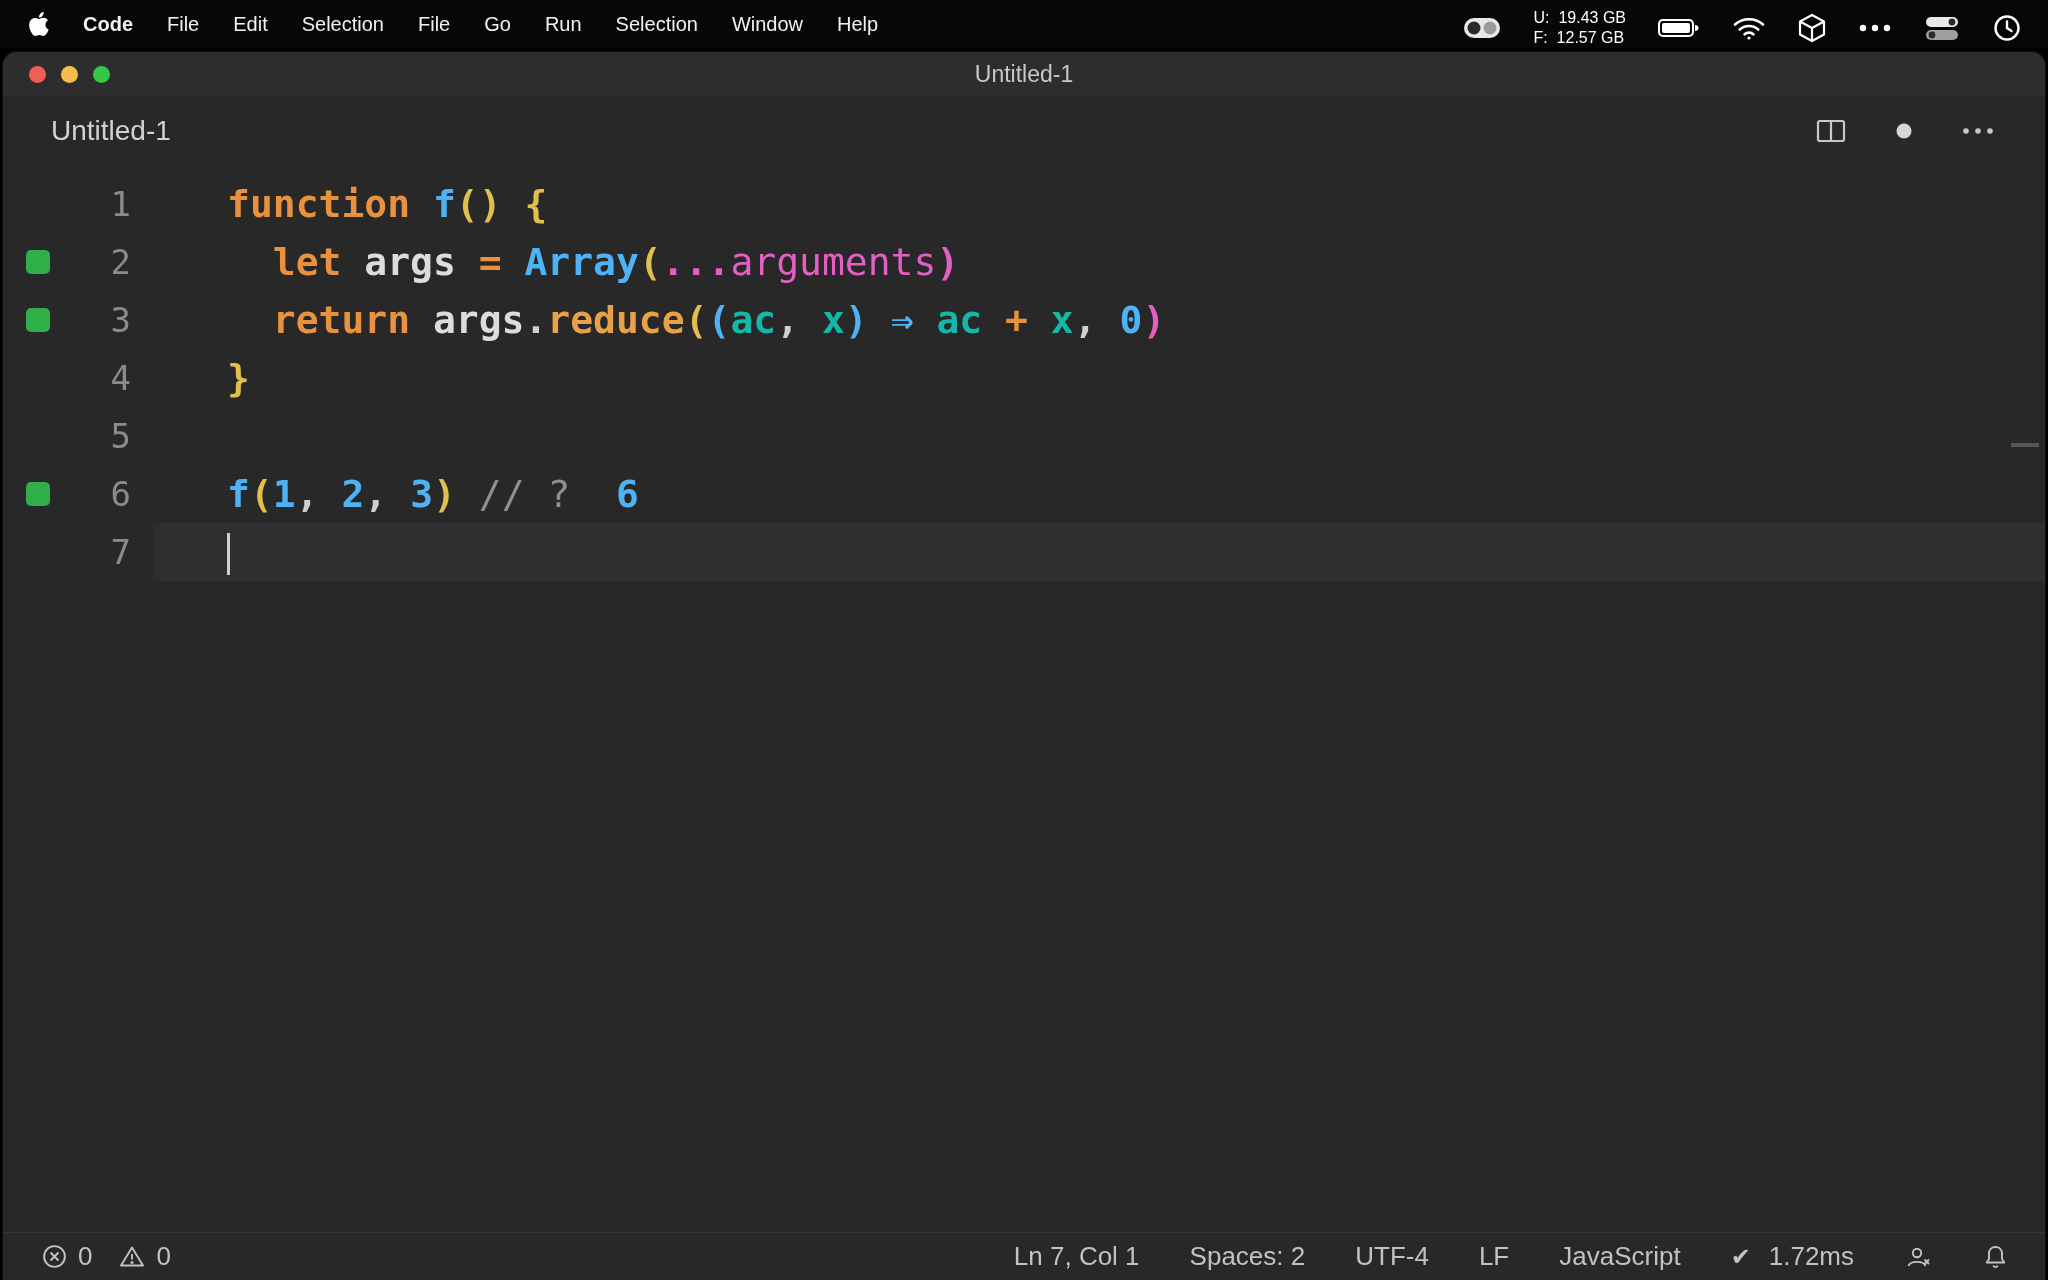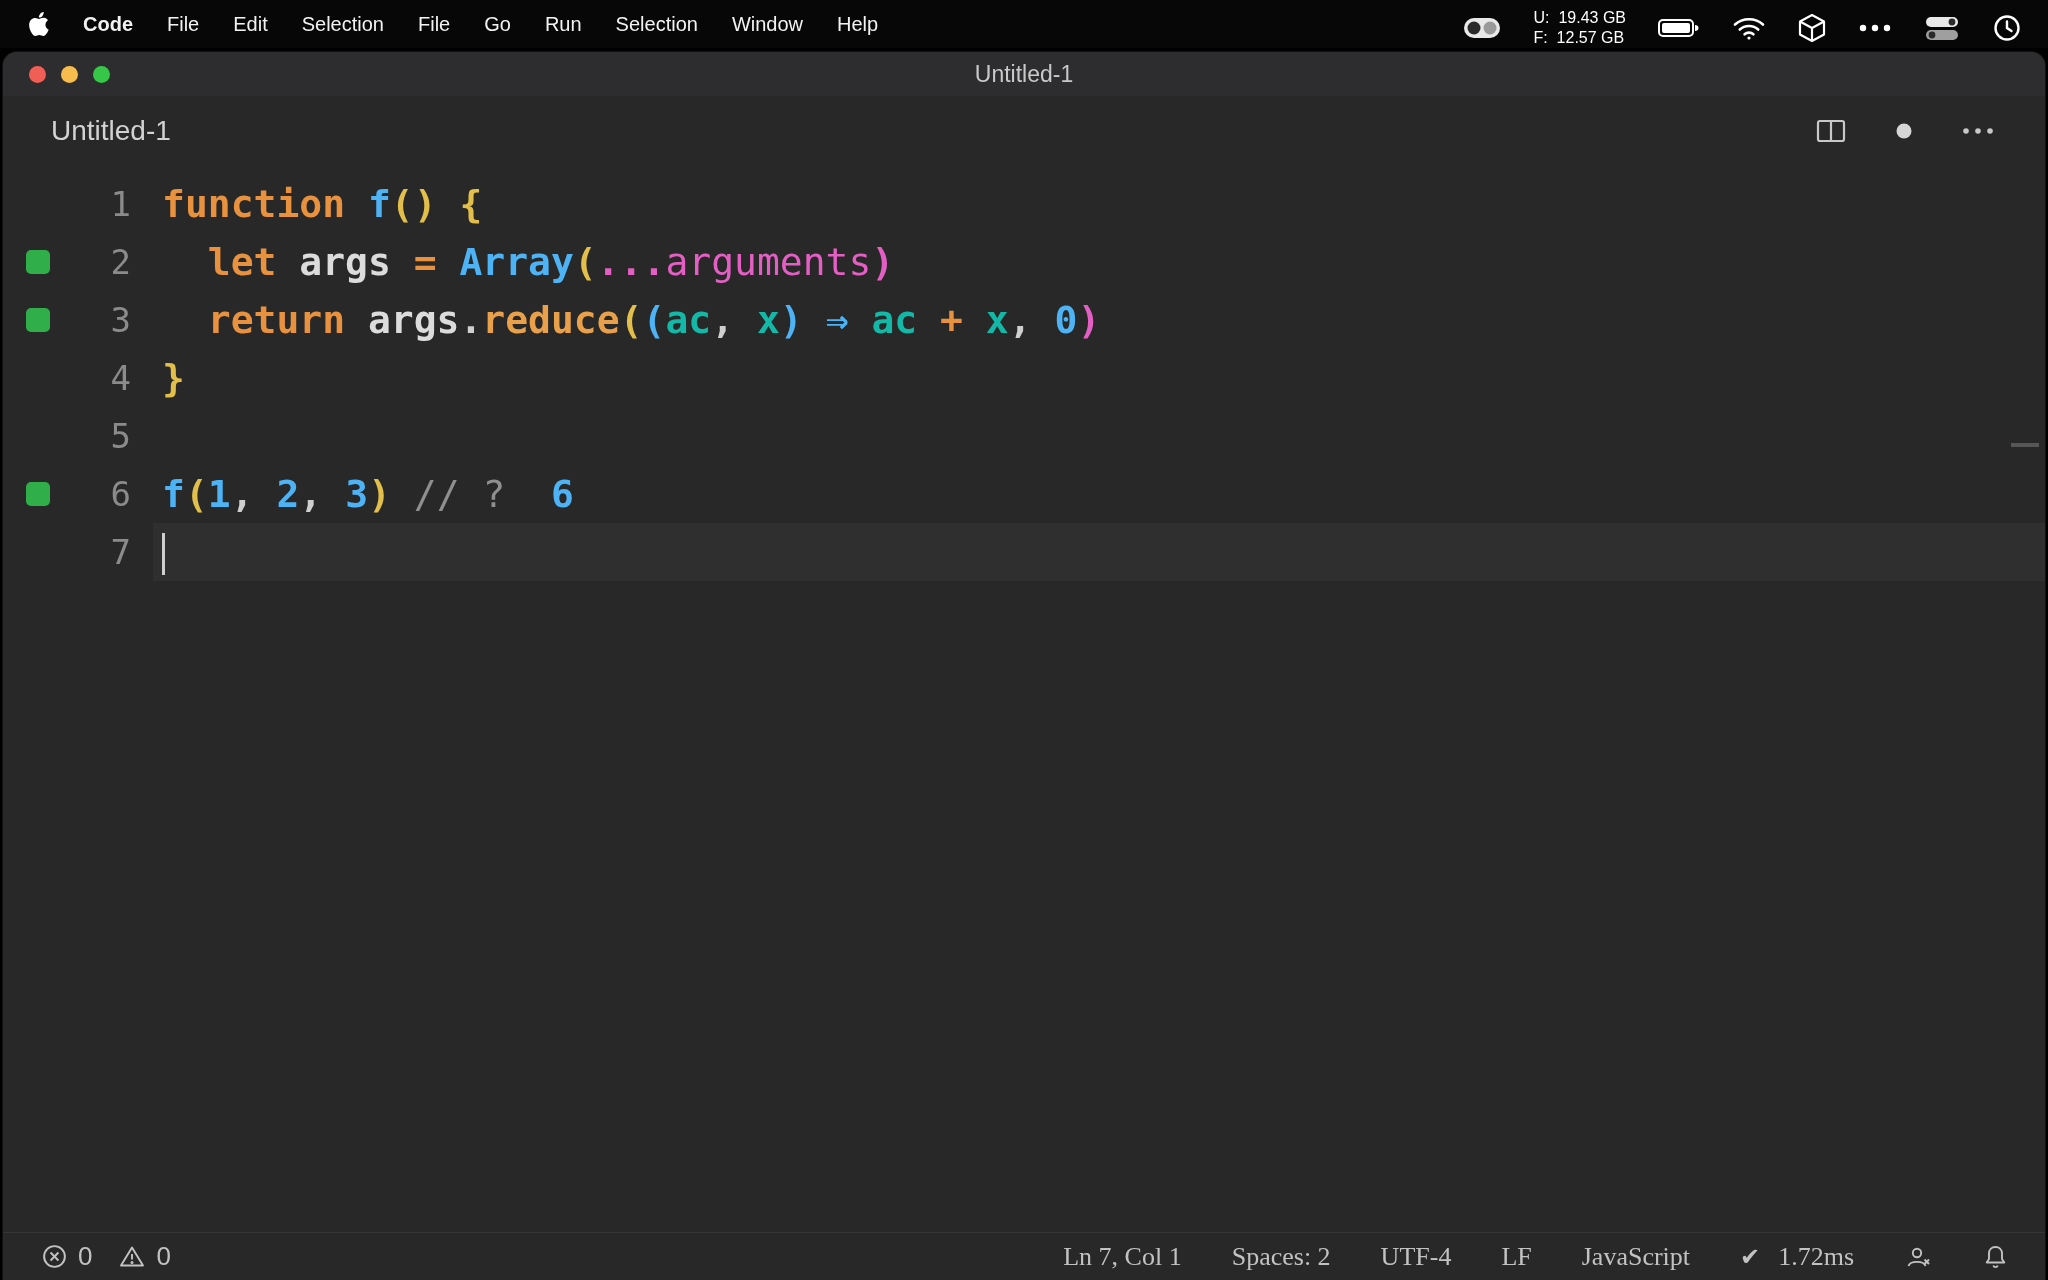--- a/index.html
+++ b/index.html
@@ -49,21 +49,21 @@
   
   .code-area {
     flex:1 1 auto; position:relative; padding-top:9px;
     font-family:"DejaVu Sans Mono", monospace; font-size:38px;
   }
   .code-row { display:flex; align-items:center; height:58px; position:relative; }
   .code-row.current { background:linear-gradient(90deg, rgba(0,0,0,0) 0 150px, #2f2f30 150px); }
   .gutter { width:70px; flex:0 0 auto; display:flex; align-items:center; justify-content:center; }
   .marker { width:24px; height:24px; border-radius:5px; background:#2fae49; }
   .linenum { width:58px; flex:0 0 auto; text-align:right; font-size:34px; color:#8b8b8b; }
-  .code-text { margin-left:31px; white-space:pre; color:#d4d4d4; }
+  .code-text { margin-left:96px; white-space:pre; color:#d4d4d4; }
   .cursor { display:inline-block; width:3px; height:42px; background:#cfcfcf; vertical-align:middle; }
 
   .tok-kw      { color:#e8913f; font-weight:700; }
   .tok-fn      { color:#4eb3f5; font-weight:700; }
   .tok-var     { color:#dcdcdc; font-weight:700; }
   .tok-op      { color:#e8913f; font-weight:700; }
   .tok-brace   { color:#e2bf4a; font-weight:700; }
   .tok-brace2  { color:#4eb3f5; font-weight:700; }
   .tok-pink    { color:#e45fc4; font-weight:700; }
   .tok-argskw  { color:#e45fc4; font-weight:400; }
@@ -79,21 +79,21 @@
   .scroll-thumb { position:absolute; right:6px; top:277px; width:28px; height:4px; background:#565656; }
 
   
   .statusbar {
     height:48px; flex:0 0 auto; border-top:1px solid #353535;
     display:flex; align-items:center; padding:0 36px 0 38px;
     color:#c2c2c2; font-size:26px;
   }
   .sb-left { display:flex; align-items:center; gap:26px; }
   .sb-pair { display:flex; align-items:center; gap:10px; }
-  .sb-right { margin-left:auto; display:flex; align-items:center; gap:50px;font-family:Liberation Serif, serif; }
+  .sb-right { margin-left:auto; display:flex; align-items:center; gap:50px; }
   .sb-item { white-space:nowrap; }
   .check { font-size:24px; margin-right:8px; }
 
   svg { display:block; }
 </style>
 </head>
 <body>
 
 <div class="menubar">
   <div class="menu-left">

